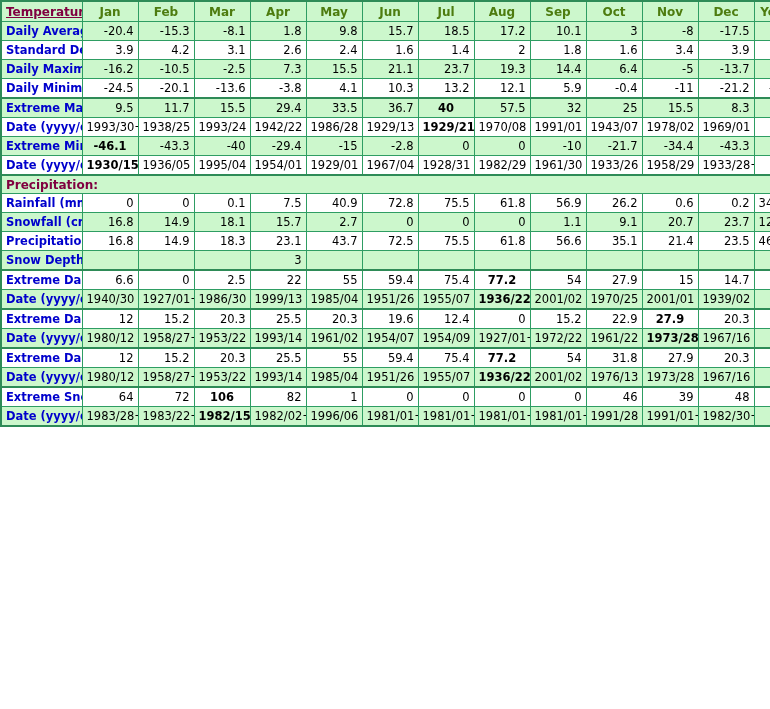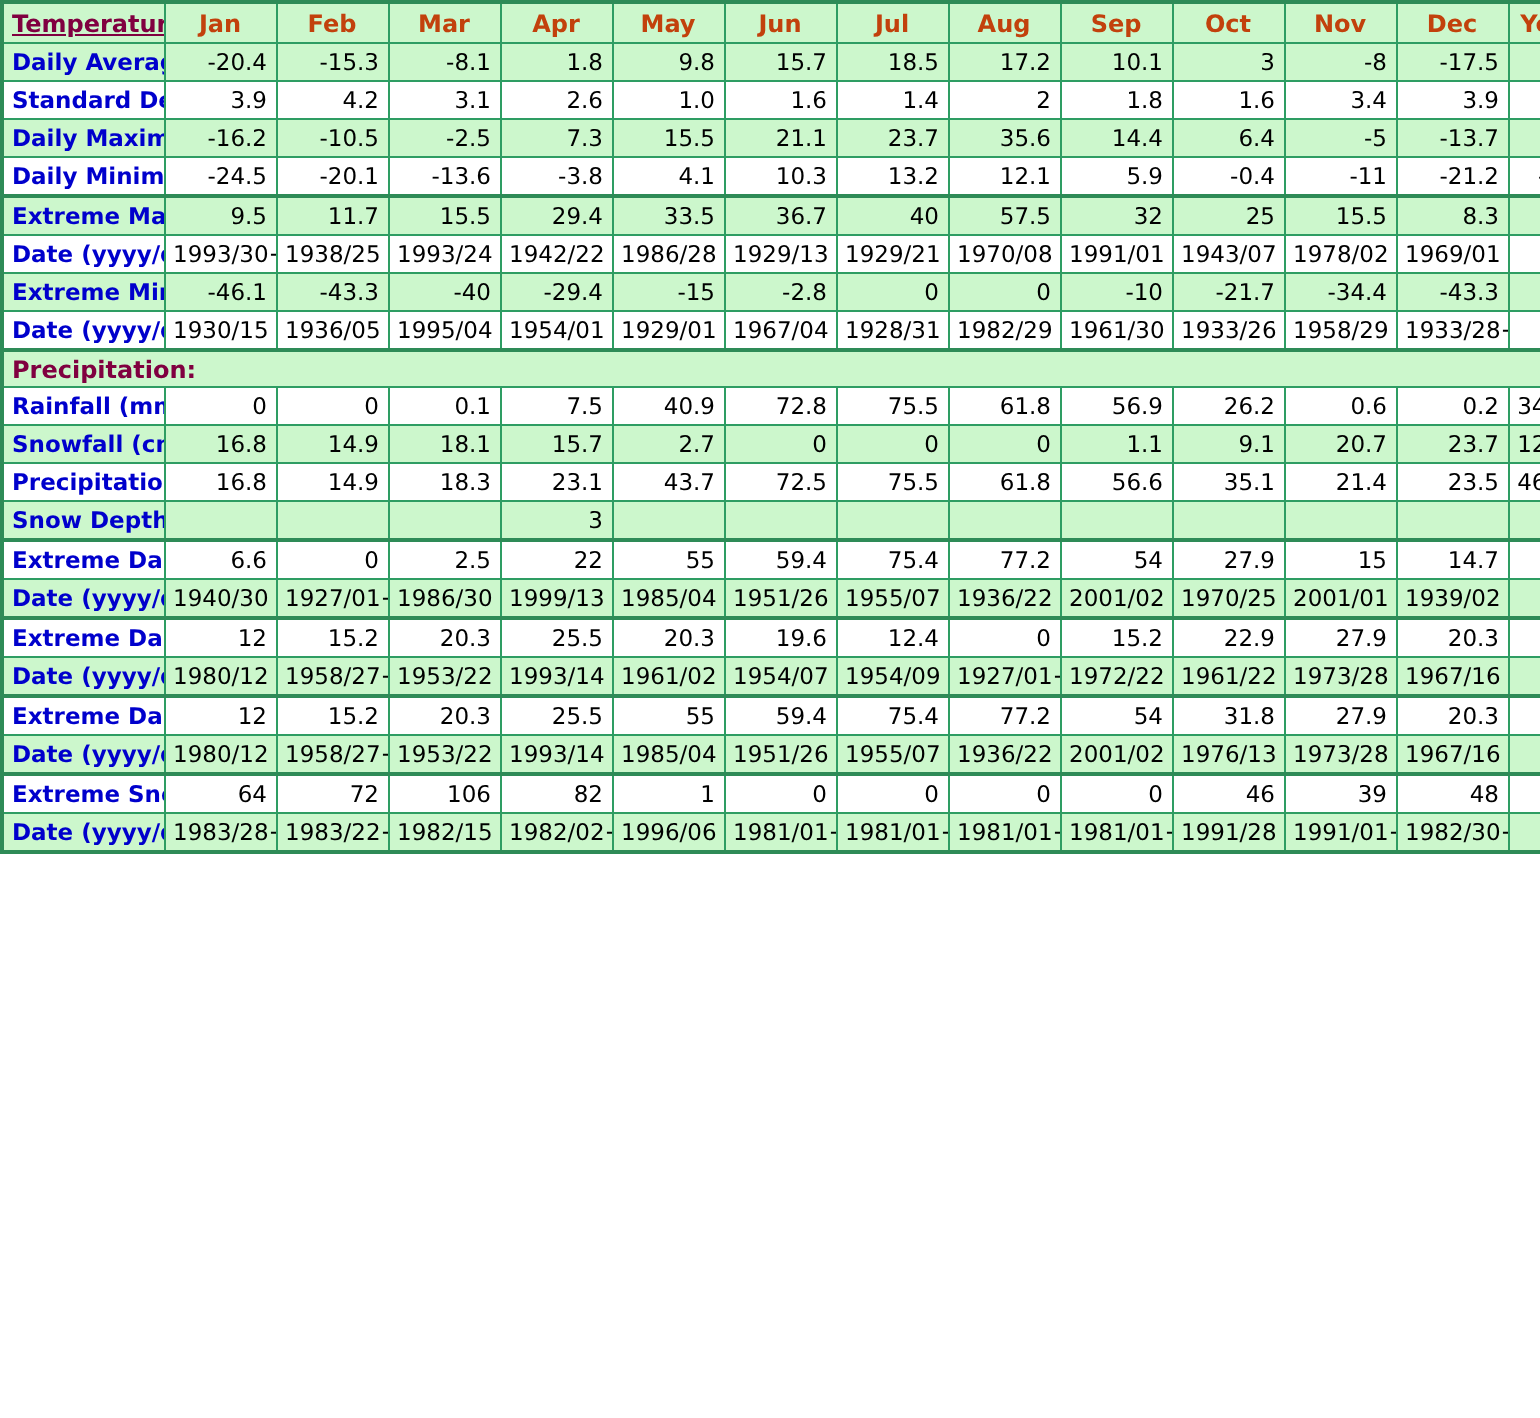--- a/index.html
+++ b/index.html
@@ -29,21 +29,21 @@
     white-space: nowrap;
   }
   
   col.c-label { width: 81px; }
   col.c-month { width: 56px; }
   col.c-year  { width: 42px; }
 
   
   tr.header-row th {
     background: #ccf7cc;
-    color: #c2410c;
+    color: #4d7c0f;
     font-weight: bold;
     text-align: center;
     font-size: 12px;
     height: 17px;
     padding: 1px 3px;
   }
   th.section-head-cell {
     text-align: left !important;
     color: #800040 !important;
     font-weight: bold;
@@ -72,21 +72,21 @@
     line-height: 13.5px;
     white-space: normal;
     padding: 2px 3px;
   }
   
   td.val {
     text-align: right;
     color: #000000;
     font-weight: normal;
   }
-  td.val.bold { font-weight: normal; }
+  td.val.bold { font-weight: bold; text-align: center; }
 
   tr.bg-white  td { background: #ffffff; }
   tr.bg-green  td { background: #ccf7cc; }
 
   
   tr.thick-top > td { border-top: 2px solid #2e8b57; }
 </style>
 </head>
 <body>
 
@@ -141,40 +141,40 @@
         <td class="val">-8</td>
         <td class="val">-17.5</td>
         <td class="val">0.6</td>
       </tr>
       <tr class="bg-white">
         <td class="rowlabel">Standard Deviation</td>
         <td class="val">3.9</td>
         <td class="val">4.2</td>
         <td class="val">3.1</td>
         <td class="val">2.6</td>
-        <td class="val">1.0</td>
+        <td class="val">2.4</td>
         <td class="val">1.6</td>
         <td class="val">1.4</td>
         <td class="val">2</td>
         <td class="val">1.8</td>
         <td class="val">1.6</td>
         <td class="val">3.4</td>
         <td class="val">3.9</td>
         <td class="val">1.2</td>
       </tr>
       <tr class="bg-green">
         <td class="rowlabel">Daily Maximum (°C)</td>
         <td class="val">-16.2</td>
         <td class="val">-10.5</td>
         <td class="val">-2.5</td>
         <td class="val">7.3</td>
         <td class="val">15.5</td>
         <td class="val">21.1</td>
         <td class="val">23.7</td>
-        <td class="val">35.6</td>
+        <td class="val">19.3</td>
         <td class="val">14.4</td>
         <td class="val">6.4</td>
         <td class="val">-5</td>
         <td class="val">-13.7</td>
         <td class="val">5.2</td>
       </tr>
       <tr class="bg-white">
         <td class="rowlabel">Daily Minimum (°C)</td>
         <td class="val">-24.5</td>
         <td class="val">-20.1</td>

